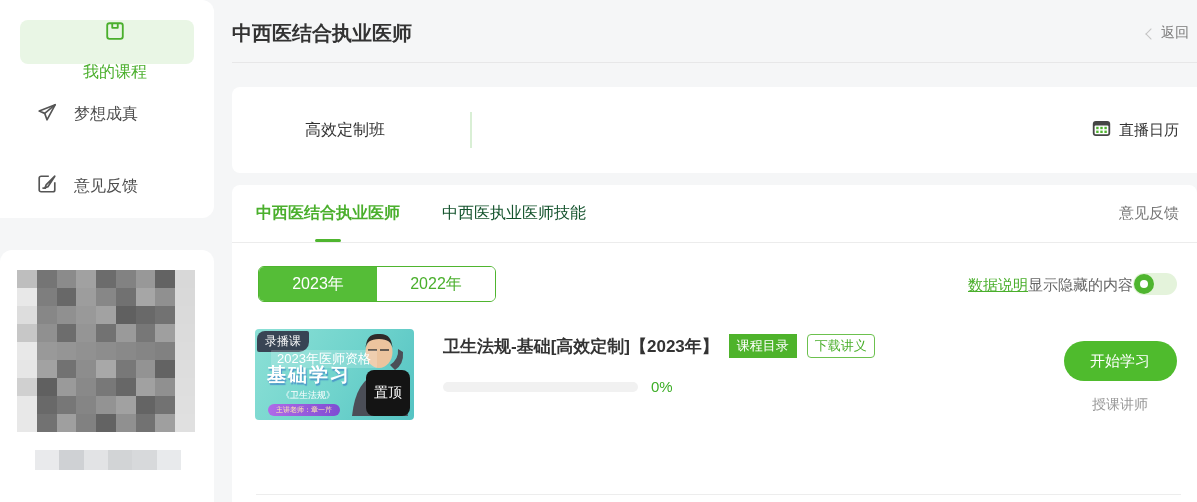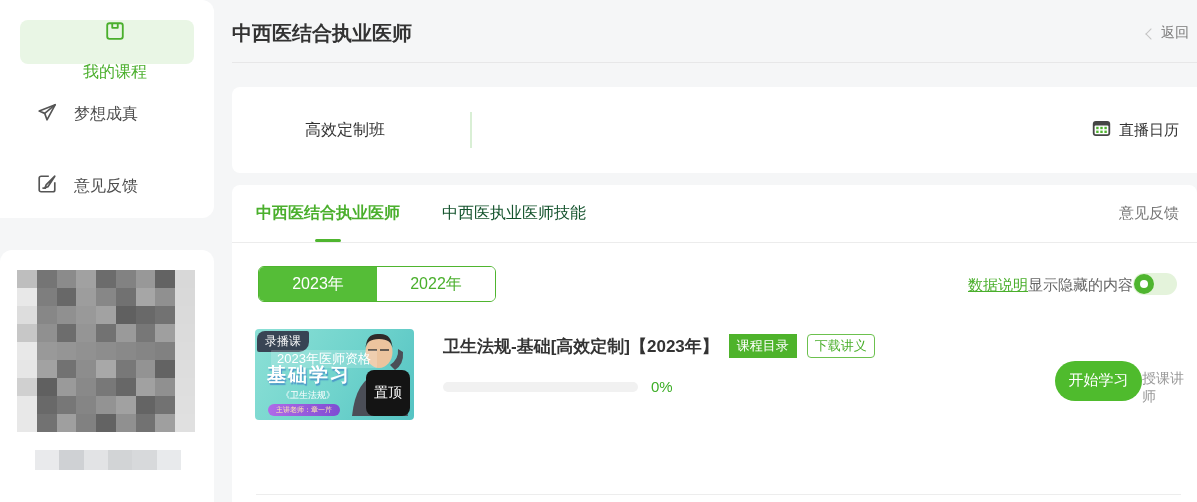--- a/index.html
+++ b/index.html
@@ -175,21 +175,21 @@
   }
   .instructor-line { margin-top:18px; font-size:14px; color:#777; }
   .progress-row { margin-top:20px; display:flex; align-items:center; gap:13px; }
   .progress-track {
     width:195px; height:10px; border-radius:5px; background:#f1f1f1; overflow:hidden;
   }
   .progress-fill { height:100%; background:#4fb52f; border-radius:5px; }
   .progress-label { font-size:15px; color:#3dae27; }
 
   .course-actions {
-    width:130px; flex:0 0 auto; display:flex; flex-direction:row; align-items:center;
+    width:130px; flex:0 0 auto; display:flex; flex-direction:column; align-items:center;
     padding-top:12px;
   }
   .start-button {
     width:113px; height:40px; border:none; border-radius:20px;
     background:#4fbb2d; color:#fff; font-size:15px; cursor:pointer;
     font-family:inherit;
   }
   .hide-link { margin-top:15px; font-size:14px; color:#999; cursor:pointer; }
 
   .row-divider {

